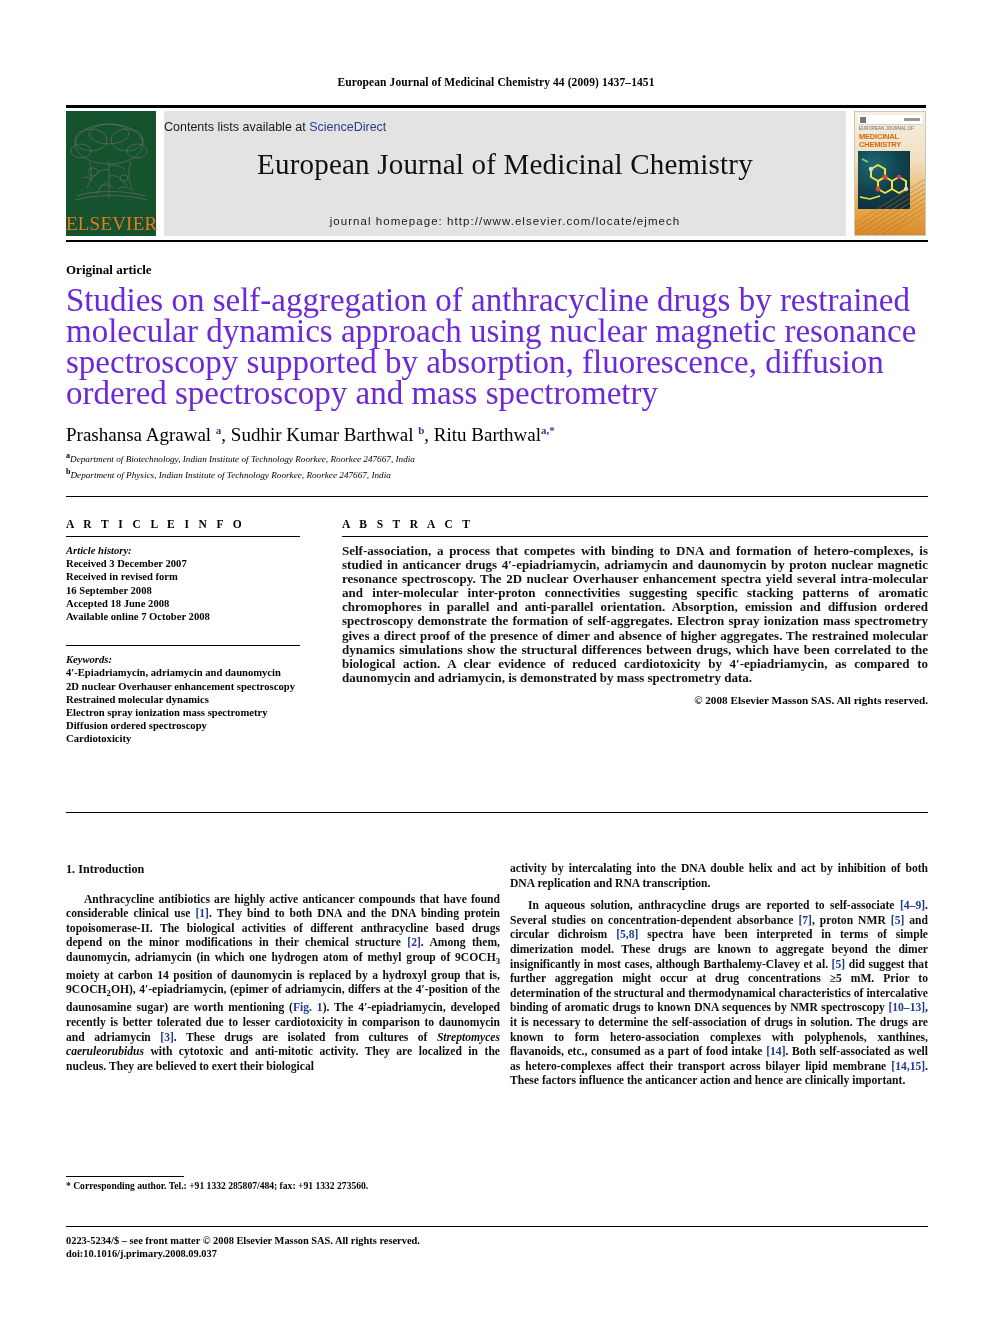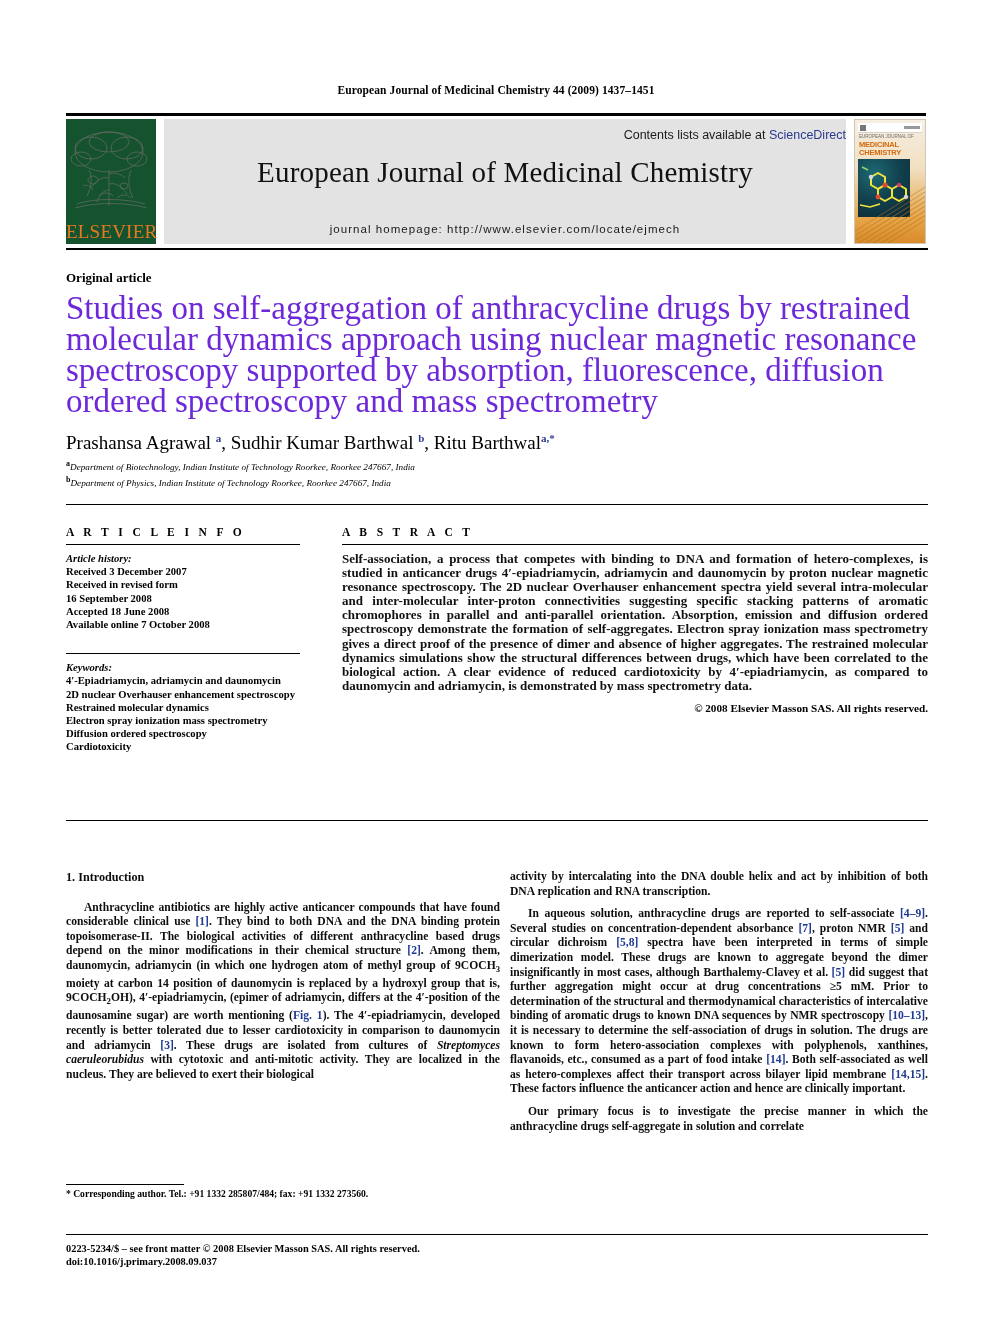--- a/index.html
+++ b/index.html
@@ -10,21 +10,21 @@
   body {
     width: 992px;
     height: 1323px;
     font-family: "Liberation Serif", "DejaVu Serif", serif;
     color: #000000;
     position: relative;
     overflow: hidden;
   }
   .page {
     position: absolute;
-    left: 0; top: 8px;
+    left: 0; top: 0;
     width: 992px;
     height: 1016px;
   }
 
   
   .running-head {
     position: absolute;
     left: 0; top: 76px;
     width: 992px;
     text-align: center;
@@ -75,21 +75,21 @@
   .journal-band {
     flex: 1 1 auto;
     background: #e3e3e3;
     position: relative;
     margin-left: 8px;
     margin-right: 8px;
   }
   .contents-line {
     position: absolute;
     top: 9px; left: 0; width: 100%;
-    text-align: right;
+    text-align: left;
     font-family: "Liberation Sans", sans-serif;
     font-size: 12.5px;
     color: #1a1a1a;
   }
   .contents-line .sd {
     color: #2b3a8f;
   }
   .journal-title {
     position: absolute;
     top: 37px; left: 0; width: 100%;
@@ -434,21 +434,20 @@
   <div class="rule-thin" style="left:66px; top:812px; width:862px;"></div>
 
   <div class="col col-left">
     <div class="h2">1. Introduction</div>
     <p class="p" id="lp0">Anthracycline antibiotics are highly active anticancer compounds that have found considerable clinical use <span class="ref">[1]</span>. They bind to both DNA and the DNA binding protein topoisomerase-II. The biological activities of different anthracycline based drugs depend on the minor modifications in their chemical structure <span class="ref">[2]</span>. Among them, daunomycin, adriamycin (in which one hydrogen atom of methyl group of 9COCH<sub>3</sub> moiety at carbon 14 position of daunomycin is replaced by a hydroxyl group that is, 9COCH<sub>2</sub>OH), 4′-epiadriamycin, (epimer of adriamycin, differs at the 4′-position of the daunosamine sugar) are worth mentioning (<span class="ref">Fig. 1</span>). The 4′-epiadriamycin, developed recently is better tolerated due to lesser cardiotoxicity in comparison to daunomycin and adriamycin <span class="ref">[3]</span>. These drugs are isolated from cultures of <span class="ital">Streptomyces caeruleorubidus</span> with cytotoxic and anti-mitotic activity. They are localized in the nucleus. They are believed to exert their biological</p>
   </div>
 
   <div class="col col-right">
     <p class="p" style="text-indent:0" id="rp0">activity by intercalating into the DNA double helix and act by inhibition of both DNA replication and RNA transcription.</p>
     <p class="p" id="rp1">In aqueous solution, anthracycline drugs are reported to self-associate <span class="ref">[4–9]</span>. Several studies on concentration-dependent absorbance <span class="ref">[7]</span>, proton NMR <span class="ref">[5]</span> and circular dichroism <span class="ref">[5,8]</span> spectra have been interpreted in terms of simple dimerization model. These drugs are known to aggregate beyond the dimer insignificantly in most cases, although Barthalemy-Clavey et al. <span class="ref">[5]</span> did suggest that further aggregation might occur at drug concentrations ≥5 mM. Prior to determination of the structural and thermodynamical characteristics of intercalative binding of aromatic drugs to known DNA sequences by NMR spectroscopy <span class="ref">[10–13]</span>, it is necessary to determine the self-association of drugs in solution. The drugs are known to form hetero-association complexes with polyphenols, xanthines, flavanoids, etc., consumed as a part of food intake <span class="ref">[14]</span>. Both self-associated as well as hetero-complexes affect their transport across bilayer lipid membrane <span class="ref">[14,15]</span>. These factors influence the anticancer action and hence are clinically important.</p>
-    <p class="p" id="rp2">Our primary focus is to investigate the precise manner in which the anthracycline drugs self-aggregate in solution and correlate</p>
   </div>
 
   <div class="footnote-rule"></div>
   <div class="footnote">
     <div>* Corresponding author. Tel.: +91 1332 285807/484; fax: +91 1332 273560.</div>
   </div>
 
   <div class="footer-rule"></div>
   <div class="footer">
     <div>0223-5234/$ – see front matter © 2008 Elsevier Masson SAS. All rights reserved.</div>

